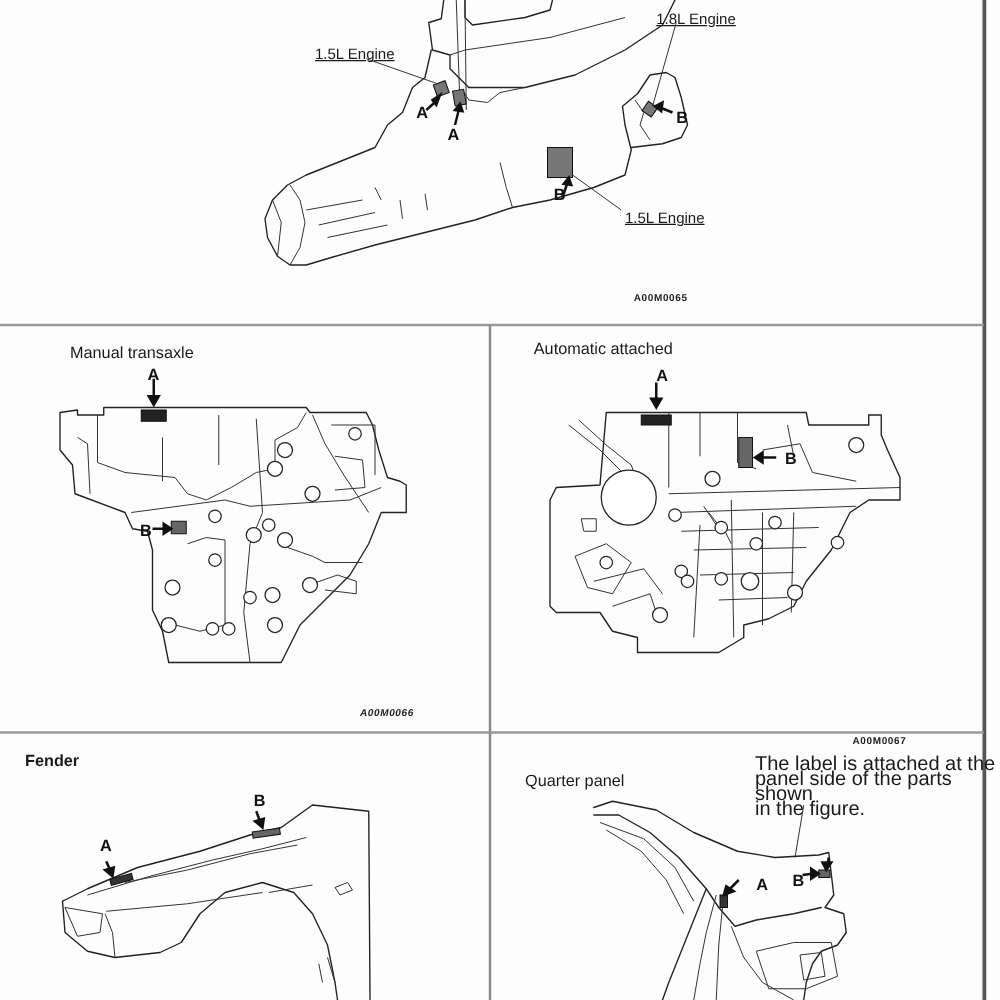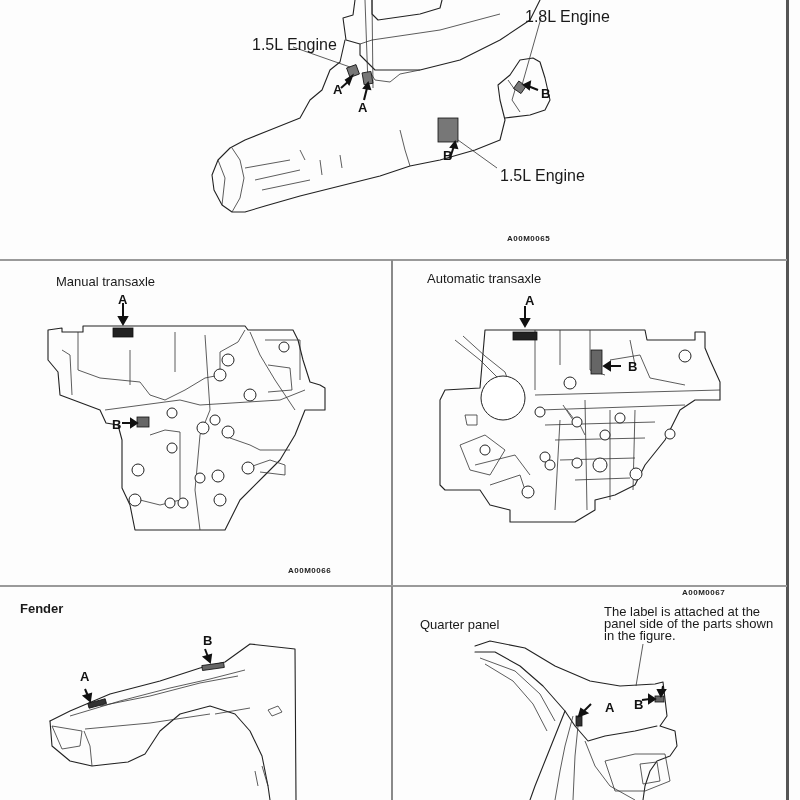--- a/index.html
+++ b/index.html
@@ -2,25 +2,25 @@
 <html><head>
 <meta charset="utf-8">
 <style>
   html, body { margin: 0; padding: 0; background: #ffffff; }
   body { width: 800px; height: 800px; position: relative; overflow: hidden;
          font-family: "Liberation Sans", sans-serif; color: #111; }
   .page { position: absolute; left: 0; top: 0; width: 800px; height: 800px; background: #fdfdfd; }
   .vline-right { position: absolute; left: 786px; top: 0; width: 3px; height: 800px; background: #555; }
   .hline { position: absolute; left: 0; height: 2px; background: #9a9a9a; }
   .vline { position: absolute; width: 2px; background: #8a8a8a; }
-  .label { position: absolute; font-size: 16px; white-space: nowrap; color: #1a1a1a; }
+  .label { position: absolute; font-size: 12px; white-space: nowrap; color: #1a1a1a; text-decoration: underline; }
   .title { position: absolute; font-size: 13px; white-space: nowrap; color: #1a1a1a; }
   .code { position: absolute; font-size: 8px; font-weight: bold; letter-spacing: 0.5px; color: #222; white-space: nowrap; }
   .letter { position: absolute; font-size: 13px; font-weight: bold; color: #111; }
-  .note { position: absolute; font-size: 13px; line-height: 12px; color: #1a1a1a; }
+  .note { position: absolute; font-size: 16px; line-height: 12px; color: #1a1a1a; }
   svg { position: absolute; overflow: visible; }
   svg .ln { fill: none; stroke: #222; stroke-width: 1.1; stroke-linejoin: round; stroke-linecap: round; }
   svg .lt { fill: none; stroke: #333; stroke-width: 0.8; }
   svg .hatch { fill: #777; stroke: #111; stroke-width: 0.8; }
   svg .arrow { fill: #111; stroke: #111; stroke-width: 2; }
   svg .circ { fill: #fff; stroke: #222; stroke-width: 1; }
 </style>
 </head>
 <body>
 
@@ -106,25 +106,25 @@
       <circle class="circ" cx="284" cy="87" r="5"></circle>
       <rect class="hatch" x="113" y="68" width="20" height="9" style="fill:#222"></rect>
       <rect class="hatch" x="137" y="157" width="12" height="10" style="fill:#666"></rect>
       <path class="arrow" d="M123 43 L123 58"></path>
         <polygon class="arrow" points="123,64 119,57 127,57"></polygon>
       <path class="arrow" d="M122 163 L132 163"></path>
         <polygon class="arrow" points="137,163 131,159 131,167"></polygon>
     </svg>
     <div class="letter" style="left:118px; top:292px;">A</div>
     <div class="letter" style="left:112px; top:417px;">B</div>
-    <div class="code" style="left:288px; top:566px;">A00M0066</div>
-  </section>
-
-  <section>
-    <div class="title" style="left:427px; top:271px;">Automatic transaxle</div>
+    <div class="code" style="left:288px; top:566px;font-style:italic;">A00M0066</div>
+  </section>
+
+  <section>
+    <div class="title" style="left:427px; top:271px;">Automatic attached</div>
     <svg width="395" height="326" style="left:395px;top:260px;">
       <path class="ln" d="M90 70 L250 70 L252 80 L300 80 L300 72 L310 72 L310 88 L315 100 L325 122 L325 140 L300 140 L285 150 L270 180 L250 205 L240 225 L220 235 L200 240 L200 250 L180 262 L115 262 L115 250 L95 245 L85 230 L50 230 L45 225 L45 140 L50 130 L85 128 L90 70 Z"></path>
       <path class="lt" d="M60 80 L85 100 L105 120 L110 150 M68 76 L90 96 L110 112 L120 140"></path>
       <circle class="circ" cx="108" cy="138" r="22"></circle>
       <path class="lt" d="M70 155 L72 165 L82 165 L82 155 Z"></path>
       <path class="lt" d="M140 70 L140 130 M165 70 L165 105 M195 70 L195 110 L210 115 M215 100 L245 95 L255 118 L290 125 M235 80 L240 105"></path>
       <path class="lt" d="M140 135 L325 130 M145 150 L290 145 M150 165 L260 162 M160 180 L250 178 M165 200 L240 198 M180 220 L235 218"></path>
       <path class="lt" d="M190 140 L192 250 M215 150 L215 240 M240 150 L238 230 M165 160 L160 250"></path>
       <path class="lt" d="M65 185 L90 175 L110 190 L95 215 L75 210 Z M80 205 L120 195 L135 215 M95 225 L125 215 L130 230"></path>
       <path class="lt" d="M168 145 L178 160 L185 165 L190 175 M172 150 L182 163"></path>

